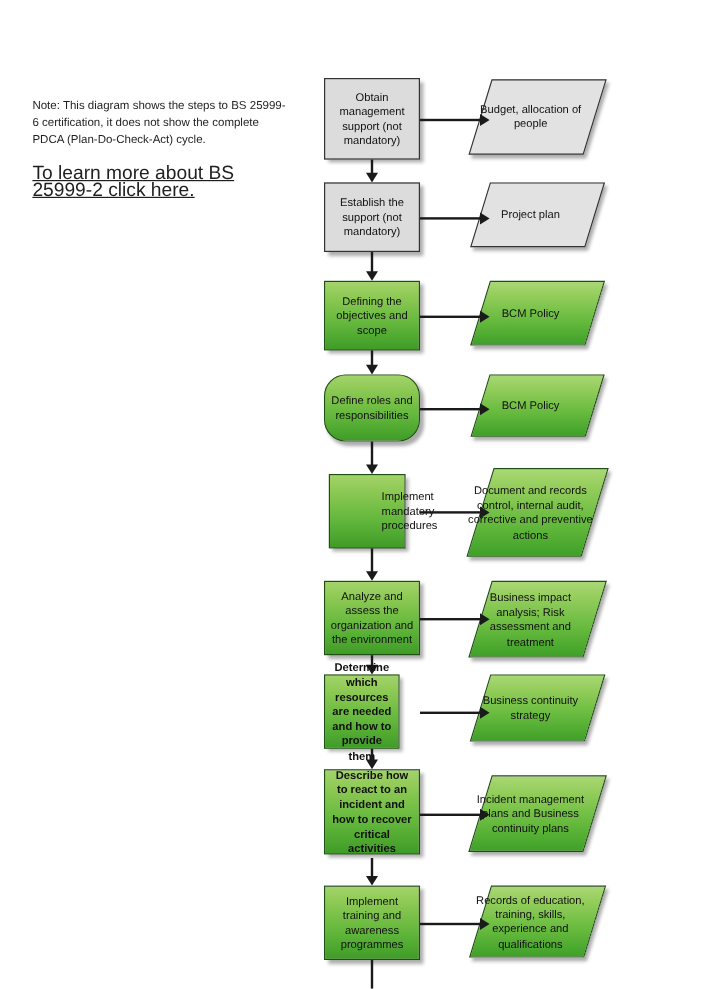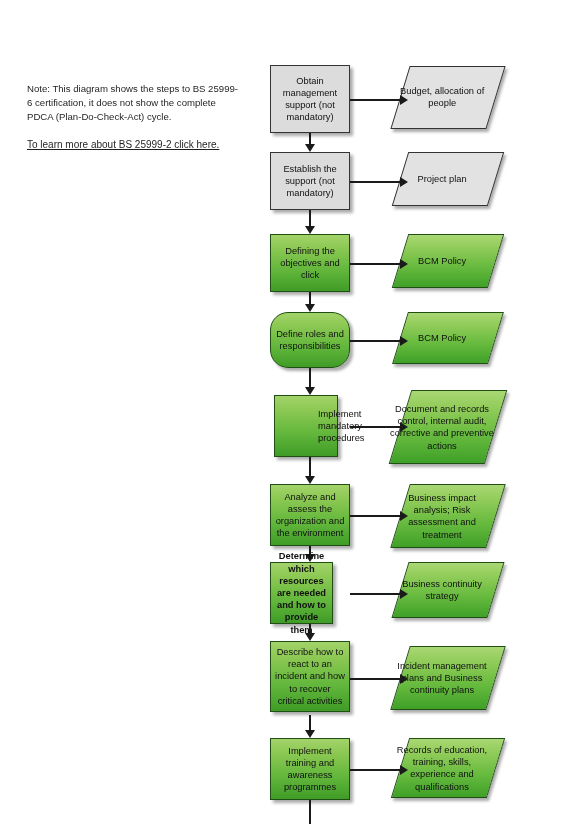--- a/index.html
+++ b/index.html
@@ -36,21 +36,21 @@
     left: 27px; top: 82px;
     width: 212px;
     font-size: 9.6px;
     line-height: 14px;
     color: #1f1f1f;
   }
   .note-link {
     position: absolute;
     left: 27px; top: 138px;
     width: 220px;
-    font-size: 10px;
+    font-size: 16px;
     line-height: 14px;
     color: #1f1f1f;
     text-decoration: underline;
     cursor: pointer;
   }
 
   
   .pbox {
     position: absolute;
     display: flex;
@@ -153,21 +153,21 @@
         <span class="txt">Establish the support (not mandatory)</span>
       </div>
       <div class="doc gray" style="left: 400px; top: 152px; width: 96px; height: 54px;">
         <span class="txt">Project plan</span>
       </div>
       <div class="hline" style="left: 350px; top: 181px; width: 51px;"></div>
       <div class="htip" style="left: 400px; top: 177px;"></div>
       <div class="vline" style="left: 309px; top: 210px; height: 17px;"></div>
       <div class="vtip" style="left: 305px; top: 226px;"></div>
       <div class="pbox green" style="left: 270px; top: 234px; width: 80px; height: 58px;">
-        <span class="txt">Defining the objectives and click</span>
+        <span class="txt">Defining the objectives and scope</span>
       </div>
       <div class="doc green" style="left: 400px; top: 234px; width: 96px; height: 54px;">
         <span class="txt">BCM Policy</span>
       </div>
       <div class="hline" style="left: 350px; top: 263px; width: 51px;"></div>
       <div class="htip" style="left: 400px; top: 259px;"></div>
       <div class="vline" style="left: 309px; top: 292px; height: 13px;"></div>
       <div class="vtip" style="left: 305px; top: 304px;"></div>
       <div class="pbox green" style="left: 270px; top: 312px; width: 80px; height: 56px; border-radius: 18px;">
         <span class="txt">Define roles and responsibilities</span>
@@ -202,21 +202,21 @@
       <div class="pbox green" style="left: 270px; top: 562px; width: 63px; height: 62px; font-weight: bold;">
         <span class="txt">Determine which resources are needed and how to provide them</span>
       </div>
       <div class="doc green" style="left: 400px; top: 562px; width: 96px; height: 56px;">
         <span class="txt">Business continuity strategy</span>
       </div>
       <div class="hline" style="left: 350px; top: 593px; width: 51px;"></div>
       <div class="htip" style="left: 400px; top: 589px;"></div>
       <div class="vline" style="left: 309px; top: 624px; height: 10px;"></div>
       <div class="vtip" style="left: 305px; top: 633px;"></div>
-      <div class="pbox green" style="left: 270px; top: 641px; width: 80px; height: 71px;">
+      <div class="pbox green" style="left: 270px; top: 641px; width: 80px; height: 71px; font-weight: bold;">
         <span class="txt">Describe how to react to an incident and how to recover critical activities</span>
       </div>
       <div class="doc green" style="left: 400px; top: 646px; width: 96px; height: 64px;">
         <span class="txt">Incident management plans and Business continuity plans</span>
       </div>
       <div class="hline" style="left: 350px; top: 678px; width: 51px;"></div>
       <div class="htip" style="left: 400px; top: 674px;"></div>
       <div class="vline" style="left: 309px; top: 715px; height: 16px;"></div>
       <div class="vtip" style="left: 305px; top: 730px;"></div>
       <div class="pbox green" style="left: 270px; top: 738px; width: 80px; height: 62px;">

